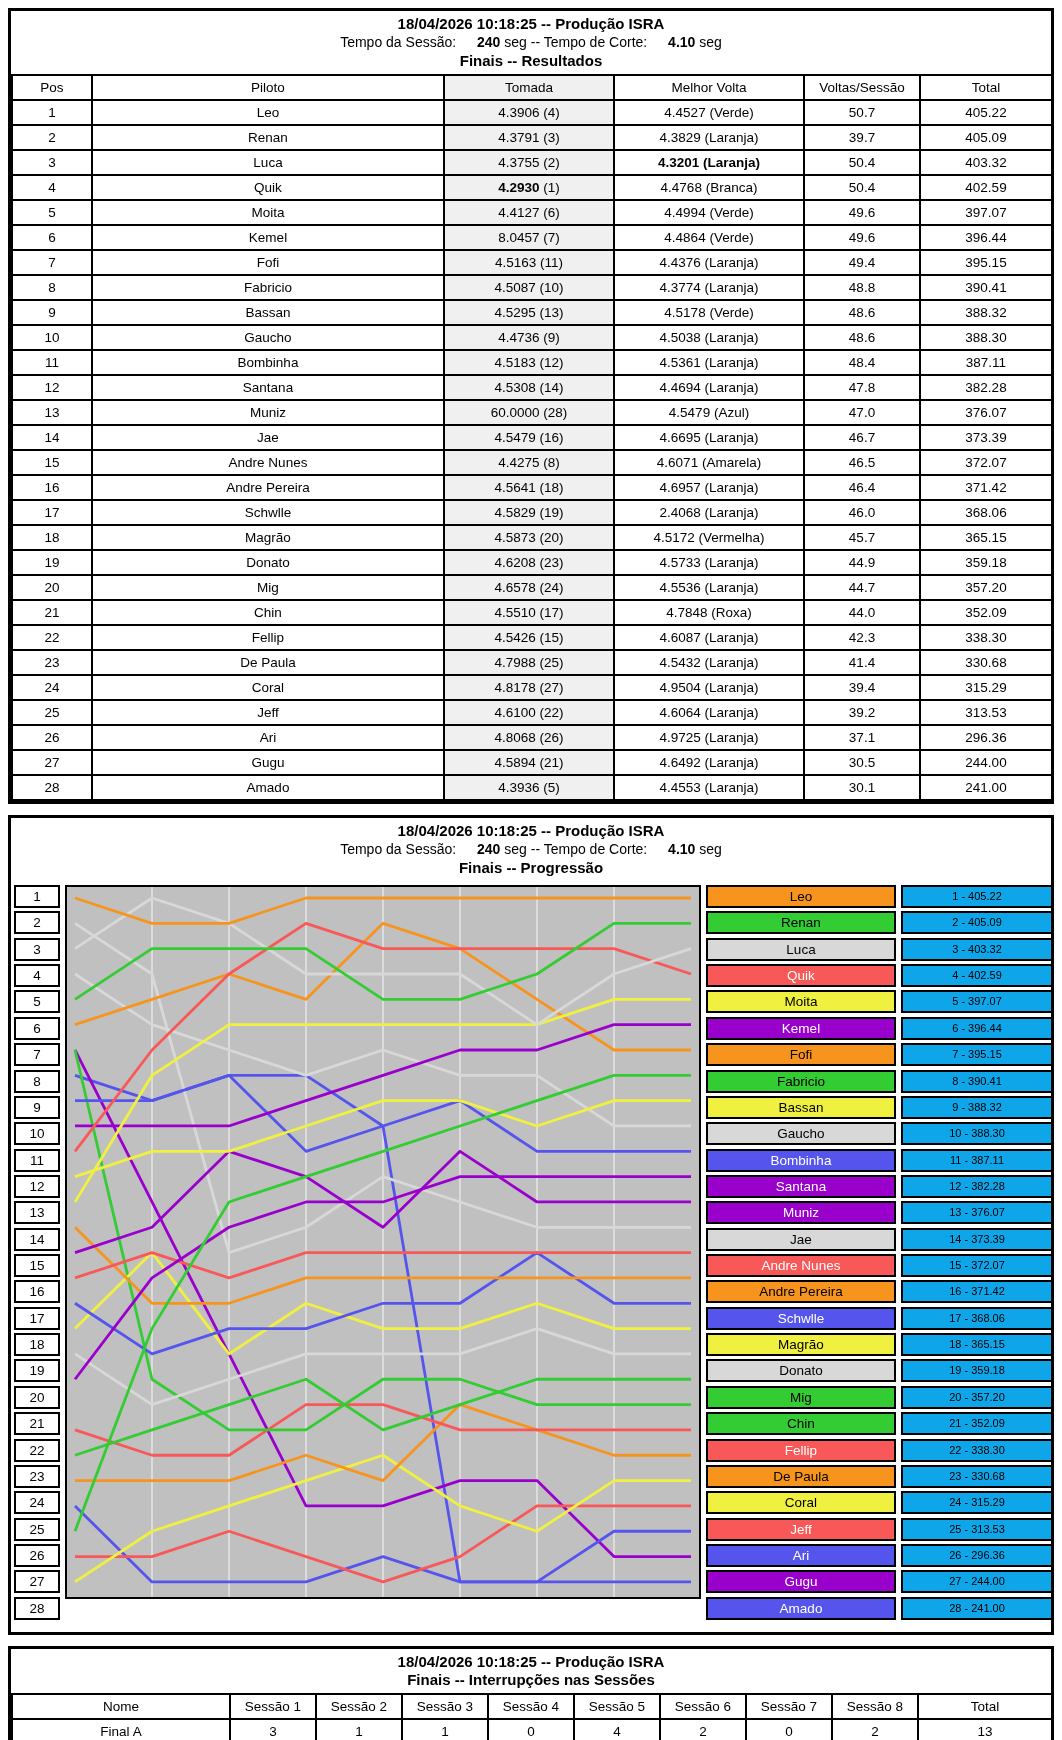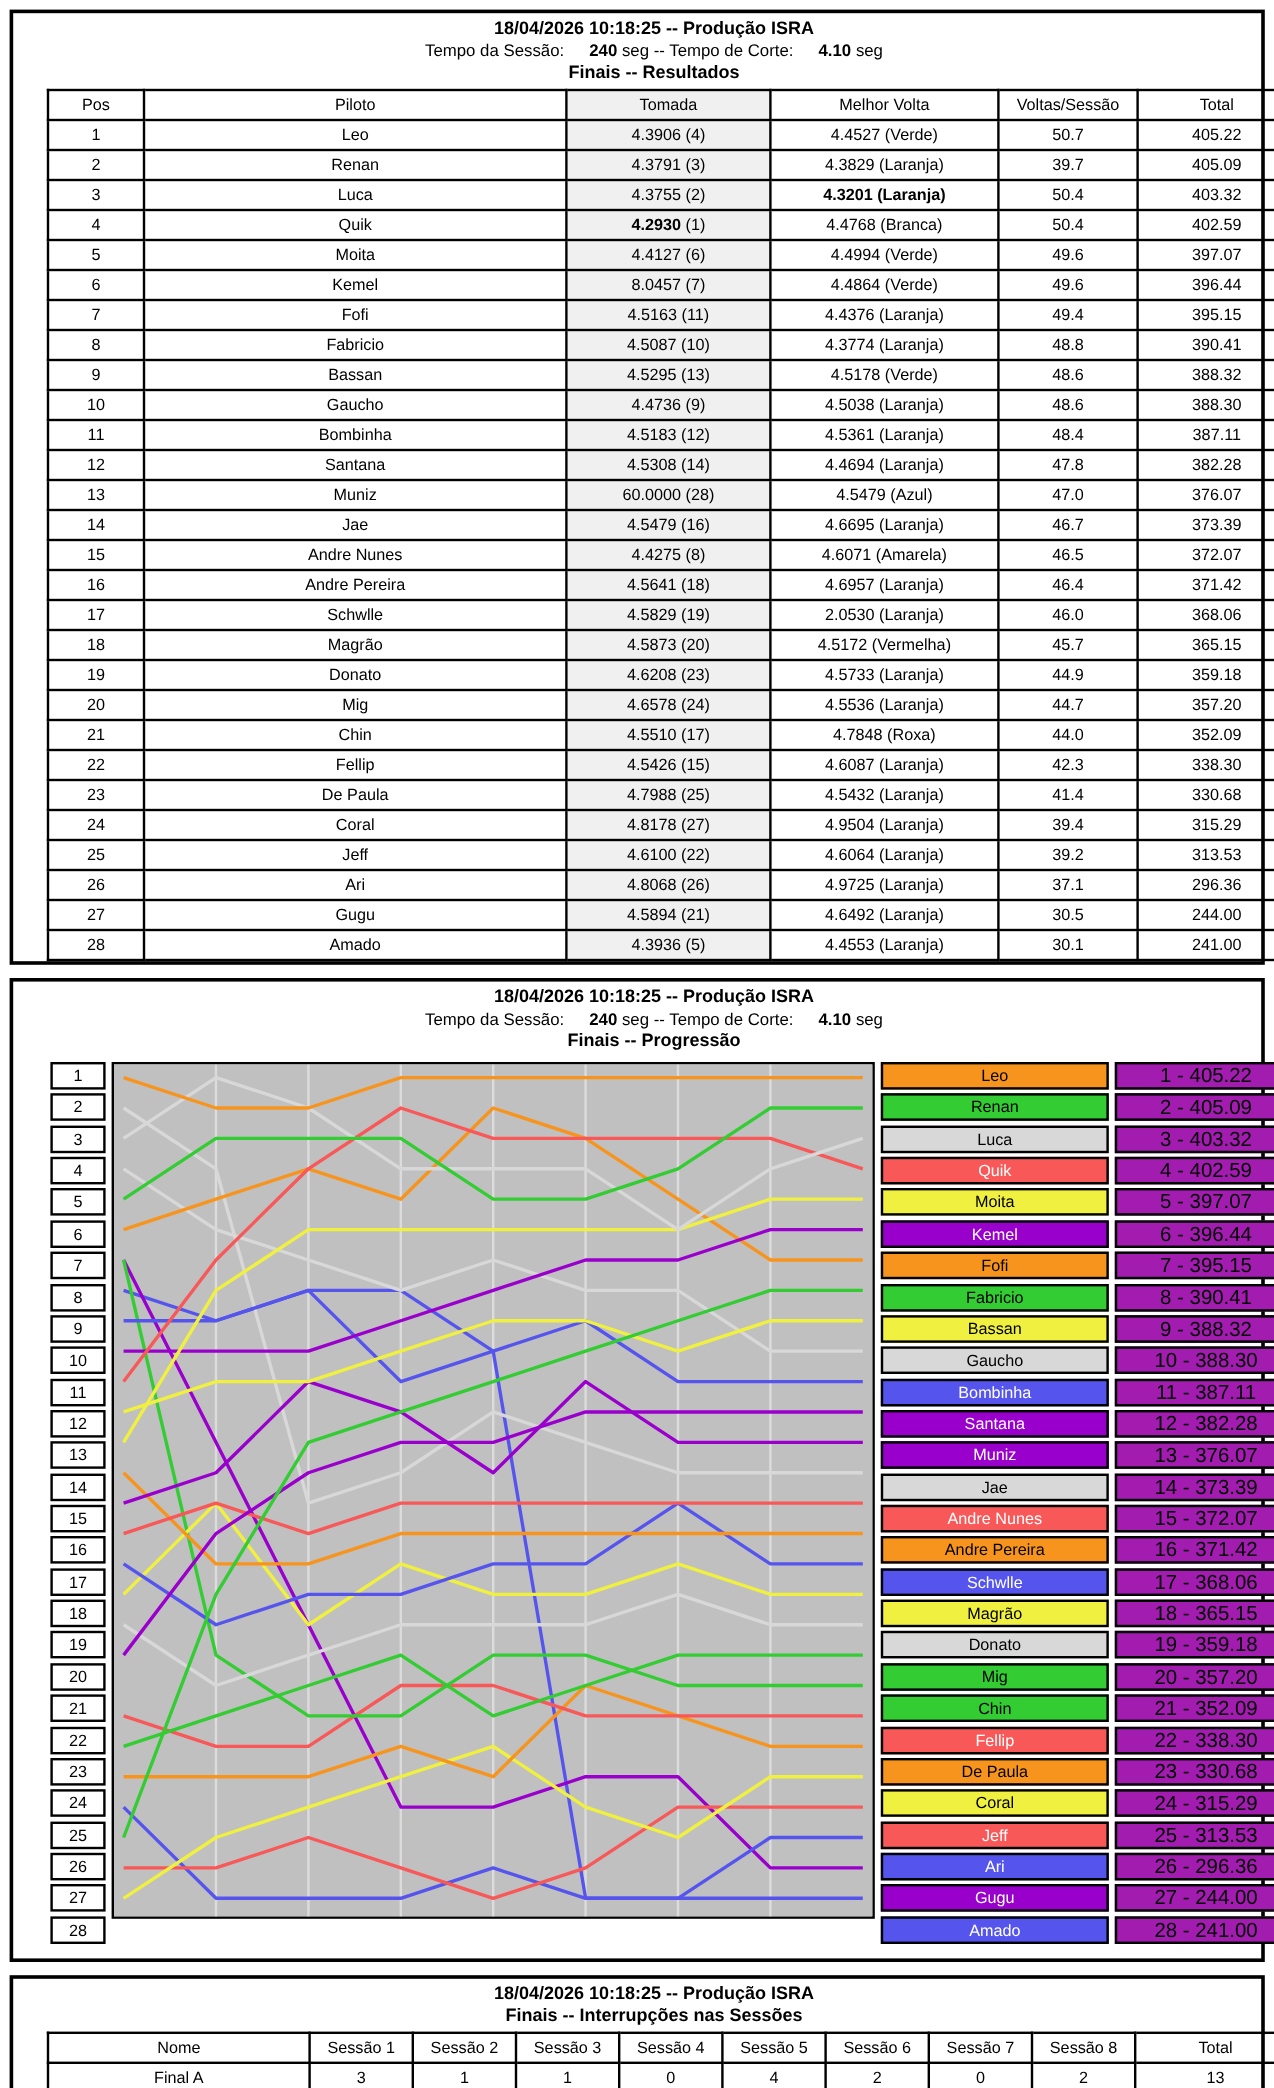--- a/index.html
+++ b/index.html
@@ -1,35 +1,35 @@
 <!DOCTYPE html>
 <html><head>
 <meta charset="utf-8">
 <style>
   html,body{margin:0;padding:0;background:#fff;}
   body{width:1062px;height:1740px;font-family:"Liberation Sans",sans-serif;color:#000;position:relative;}
   .page{position:absolute;left:8px;top:8px;width:1046px;}
-  .panel{border:3px solid #000;background:#fff;margin-bottom:11px;box-sizing:border-box;padding-left:28px;}
+  .panel{border:3px solid #000;background:#fff;margin-bottom:11px;box-sizing:border-box;}
   .hdr{ text-align:center;padding:3px 0 4px 0;}
   .hdr .t1{font-size:15px;font-weight:bold;line-height:19px;}
   .hdr .t2{font-size:14px;line-height:19px;}
   .hdr .t2 b{font-weight:bold;margin-left:17px;}
   .hdr .t3{font-size:15px;font-weight:bold;line-height:18px;}
   table{border-collapse:collapse;width:100%;table-layout:fixed;}
   td,th{border:2px solid #000;text-align:center;font-size:13.5px;font-weight:normal;padding:2px 2px;overflow:hidden;white-space:nowrap;}
   .results td,.results th{height:19px;}
   .tomada-bg{background:#f0f0f0;}
   td b{font-weight:bold;}
   
   .prog-content{display:flex;align-items:flex-start;padding:4px 3px 12px 3px;gap:5px;}
   .pos-col,.leg-col,.tot-col{display:flex;flex-direction:column;row-gap:3.36px;}
   .pos-box{width:42px;height:19px;border:2px solid #000;background:#fff;font-size:13.5px;line-height:19px;text-align:center;}
   .chart-wrap{border:2px solid #000;line-height:0;}
   .leg-box{width:186px;height:19px;border:2px solid #000;font-size:13.5px;line-height:19px;text-align:center;}
-  .tot-box{width:148px;height:19px;border:2px solid #000;background:#a21caf;font-size:17px;line-height:19px;text-align:center;}
+  .tot-box{width:148px;height:19px;border:2px solid #000;background:#0ea5e9;font-size:11px;line-height:19px;text-align:center;}
   
   .inter td,.inter th{height:19px;}
 </style>
 </head>
 <body>
 
 <div class="page">
 
   <div class="panel">
     <div class="hdr">
@@ -182,21 +182,21 @@
             <td>Andre Pereira</td>
             <td class="tomada-bg">4.5641 (18)</td>
             <td>4.6957 (Laranja)</td>
             <td>46.4</td>
             <td>371.42</td>
           </tr>
           <tr>
             <td>17</td>
             <td>Schwlle</td>
             <td class="tomada-bg">4.5829 (19)</td>
-            <td>2.0530 (Laranja)</td>
+            <td>2.4068 (Laranja)</td>
             <td>46.0</td>
             <td>368.06</td>
           </tr>
           <tr>
             <td>18</td>
             <td>Magrão</td>
             <td class="tomada-bg">4.5873 (20)</td>
             <td>4.5172 (Vermelha)</td>
             <td>45.7</td>
             <td>365.15</td>

